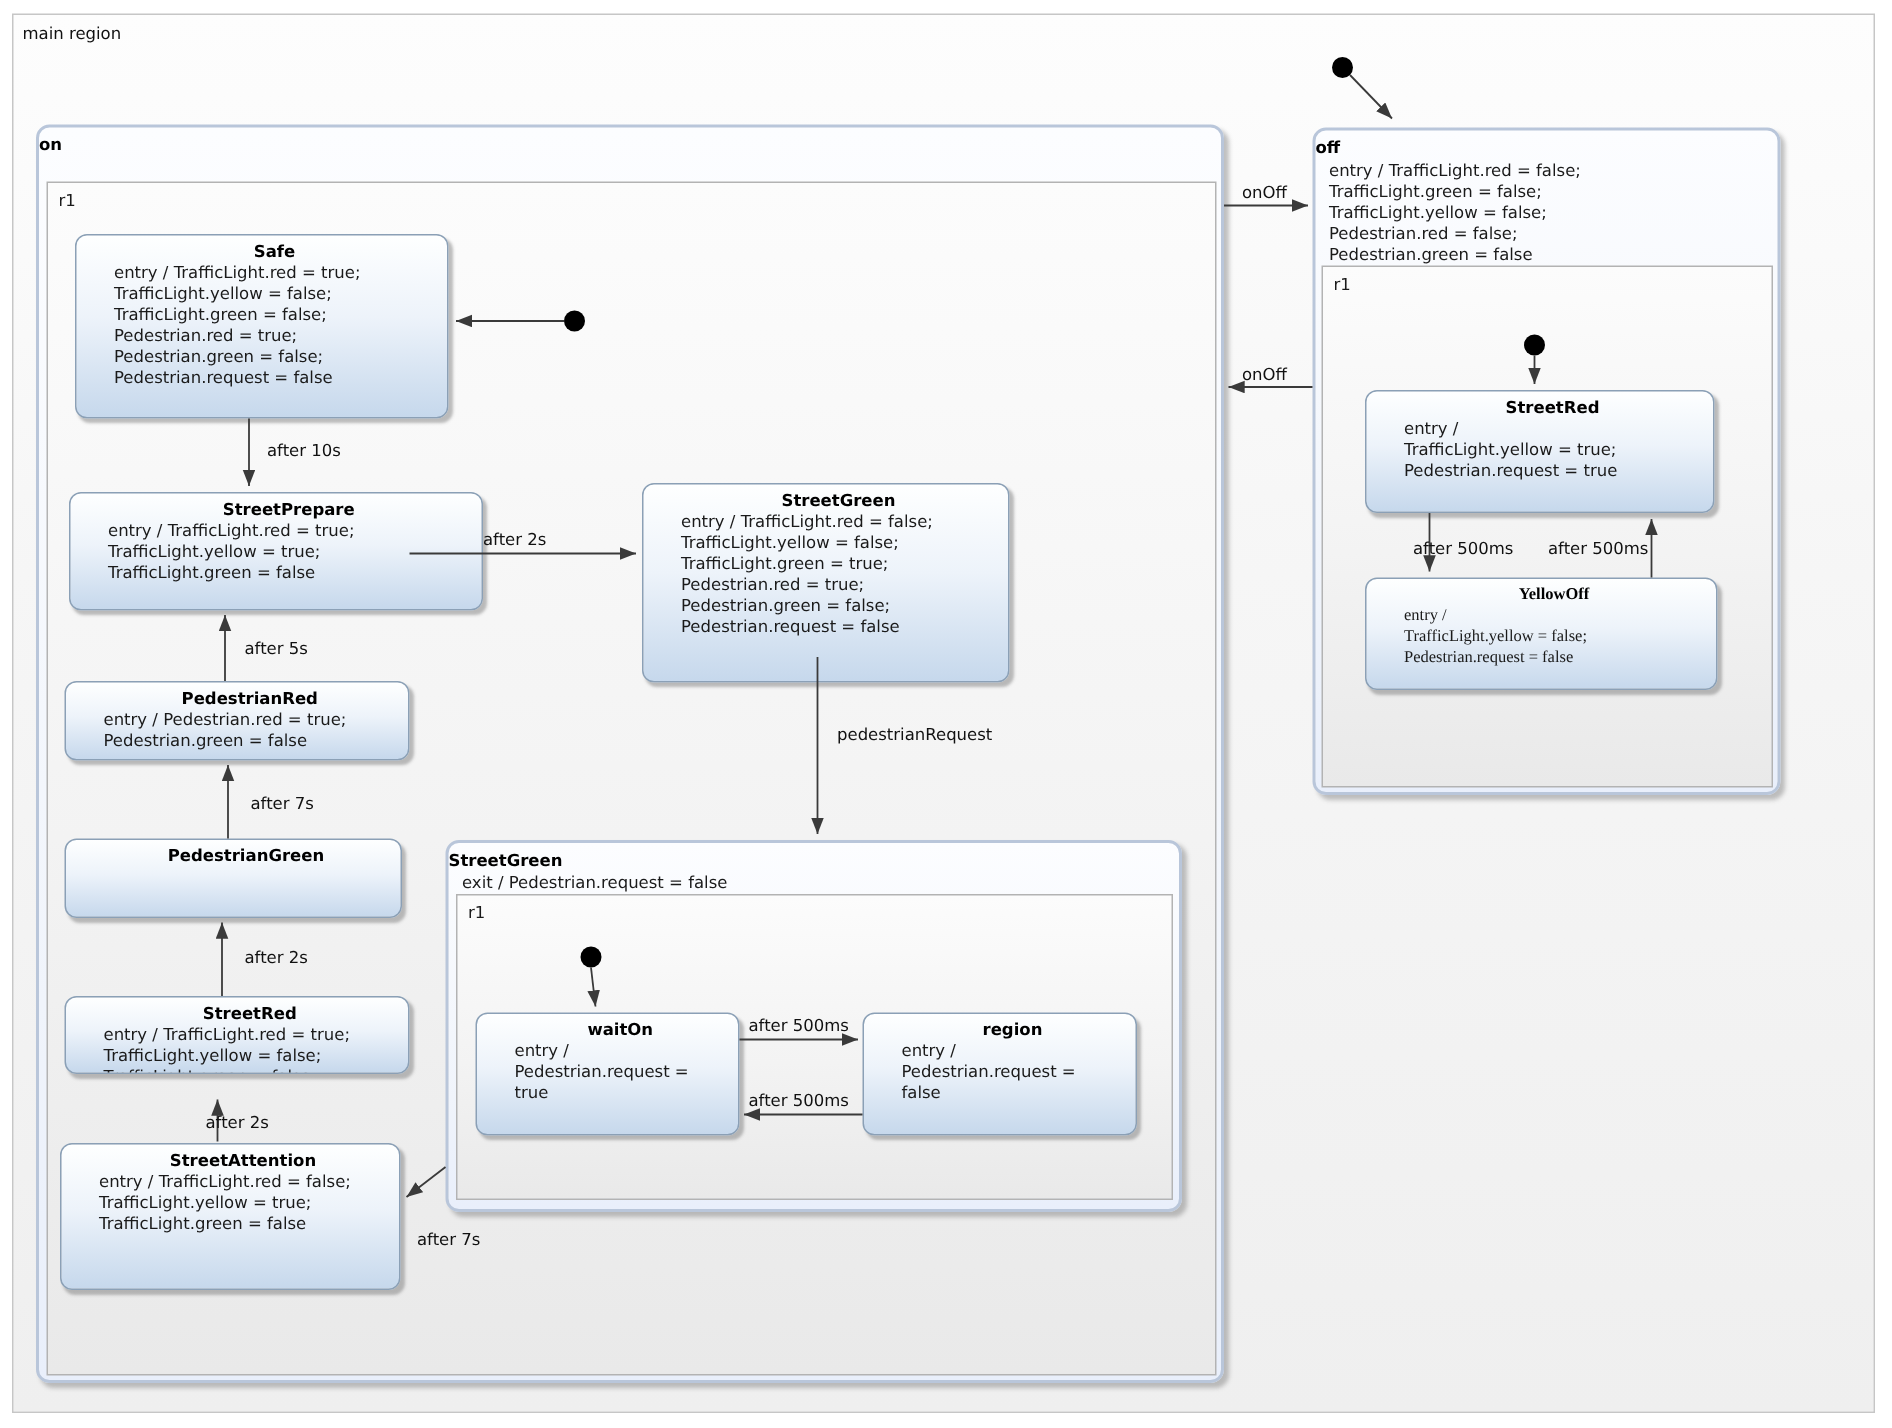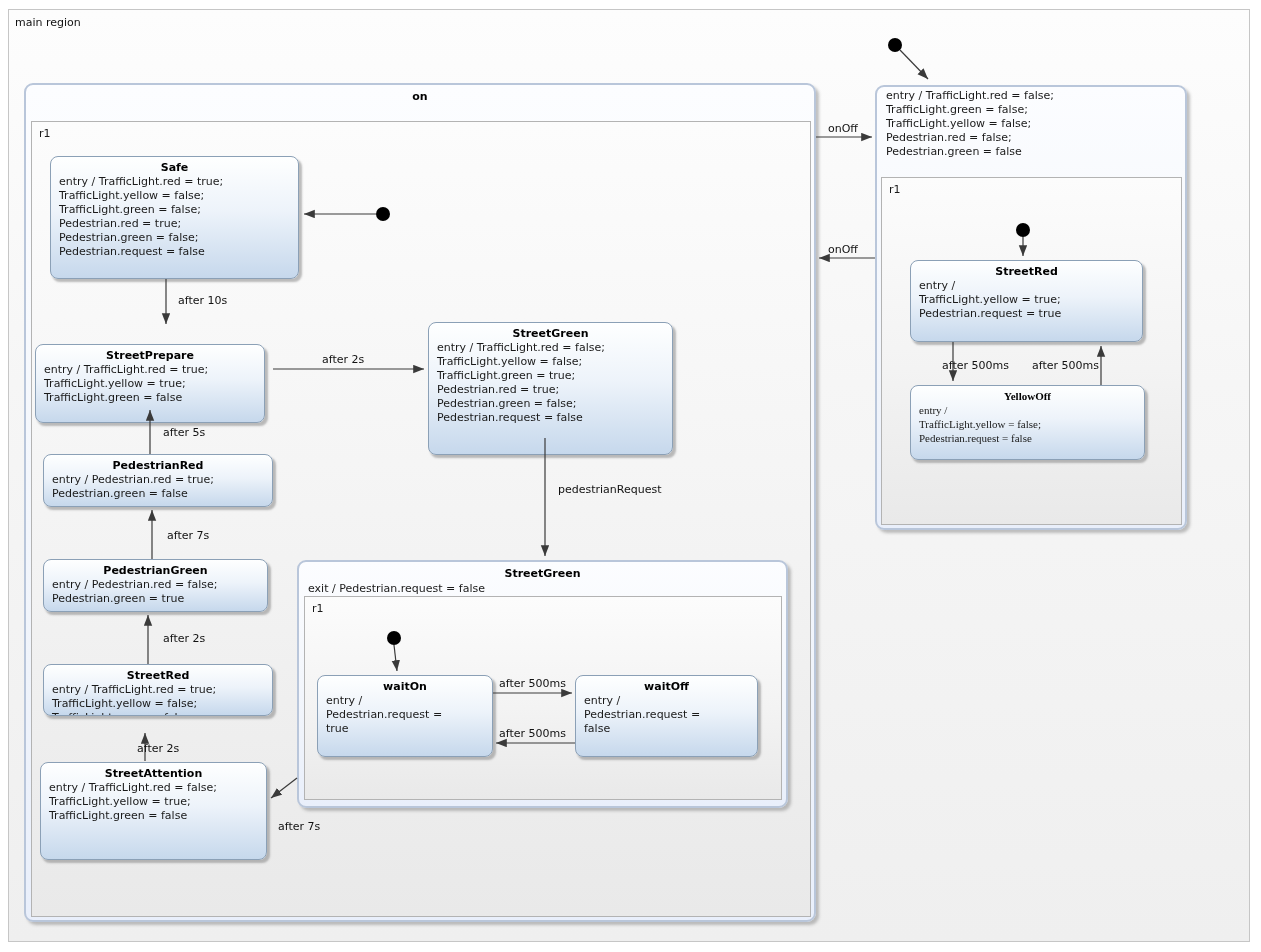--- a/index.html
+++ b/index.html
@@ -14,34 +14,34 @@
     background:linear-gradient(180deg,#fdfdfd 0%,#f6f6f6 40%,#efefef 100%);
     box-sizing:border-box;
   }
   .main-region-label{padding:6px 0 0 6px;color:#111;}
   .composite{
     position:absolute;box-sizing:border-box;
     border:2px solid #b9c6da;border-radius:9px;
     background:linear-gradient(180deg,#fcfdff 0%,#f0f4fb 70%,#e9effb 100%);
     box-shadow:3px 3px 3px rgba(120,120,120,0.45);
   }
-  .comp-title{font-weight:bold;text-align:center;padding-top:5px;color:#000;}
+  .comp-title{font-weight:bold;padding-top:5px;color:#000;}
   .comp-action{padding:2px 0 0 9px;white-space:pre-line;line-height:14px;}
   .region{
     position:absolute;box-sizing:border-box;
     border:1px solid #b3b3b3;
     background:linear-gradient(180deg,#fcfcfc 0%,#f3f3f3 55%,#e9e9e9 100%);
   }
   .region-label{padding:5px 0 0 7px;}
   .state{
     position:absolute;box-sizing:border-box;
     border:1px solid #8ba0b6;border-radius:8px;
     background:linear-gradient(180deg,#feffff 0%,#edf3fa 45%,#c6d8ec 100%);
     box-shadow:2.5px 3px 2px rgba(110,110,110,0.45);
-    padding:4px 8px 0 8px;overflow:hidden;
+    padding:4px 8px 0 25px;overflow:hidden;
   }
   .st-title{font-weight:bold;text-align:center;color:#000;padding-bottom:1px;}
   .st-body{white-space:pre-line;line-height:14px;}
   svg.overlay{position:absolute;left:0;top:0;pointer-events:none;}
   svg.overlay text{font-family:"DejaVu Sans","Liberation Sans",sans-serif;font-size:11px;fill:#111;pointer-events:auto;}
 </style>
 </head>
 <body>
 
 <div id="canvas">
@@ -51,20 +51,21 @@
   </div>
 
   <div class="composite" style="left:24px;top:83px;width:792px;height:839px;">
     <div class="comp-title">on</div>
     <div class="region" style="left:5px;top:36px;width:780px;height:796px;">
       <div class="region-label">r1</div>
     </div>
   </div>
 
   <div class="composite" style="left:875px;top:85px;width:312px;height:445px;">
+    <div class="comp-title">off</div>
     <div class="comp-action">entry / TrafficLight.red = false;
 TrafficLight.green = false;
 TrafficLight.yellow = false;
 Pedestrian.red = false;
 Pedestrian.green = false</div>
     <div class="region" style="left:4px;top:90px;width:301px;height:348px;">
       <div class="region-label">r1</div>
     </div>
   </div>
 
@@ -79,21 +80,21 @@
   <div class="state" style="left:50px;top:156px;width:249px;height:123px;">
     <div class="st-title">Safe</div>
     <div class="st-body">entry / TrafficLight.red = true;
 TrafficLight.yellow = false;
 TrafficLight.green = false;
 Pedestrian.red = true;
 Pedestrian.green = false;
 Pedestrian.request = false</div>
   </div>
 
-  <div class="state" style="left:35px;top:328px;width:230px;height:79px;margin-top:16px;">
+  <div class="state" style="left:46px;top:328px;width:276px;height:79px;">
     <div class="st-title">StreetPrepare</div>
     <div class="st-body">entry / TrafficLight.red = true;
 TrafficLight.yellow = true;
 TrafficLight.green = false</div>
   </div>
 
   <div class="state" style="left:428px;top:322px;width:245px;height:133px;">
     <div class="st-title">StreetGreen</div>
     <div class="st-body">entry / TrafficLight.red = false;
 TrafficLight.yellow = false;
@@ -104,22 +105,20 @@
   </div>
 
   <div class="state" style="left:43px;top:454px;width:230px;height:53px;">
     <div class="st-title">PedestrianRed</div>
     <div class="st-body">entry / Pedestrian.red = true;
 Pedestrian.green = false</div>
   </div>
 
   <div class="state" style="left:43px;top:559px;width:225px;height:53px;">
     <div class="st-title">PedestrianGreen</div>
-    <div class="st-body">entry / Pedestrian.red = false;
-Pedestrian.green = true</div>
   </div>
 
   <div class="state" style="left:43px;top:664px;width:230px;height:52px;">
     <div class="st-title">StreetRed</div>
     <div class="st-body">entry / TrafficLight.red = true;
 TrafficLight.yellow = false;
 TrafficLight.green = false</div>
   </div>
 
   <div class="state" style="left:40px;top:762px;width:227px;height:98px;">
@@ -130,21 +129,21 @@
   </div>
 
   <div class="state" style="left:317px;top:675px;width:176px;height:82px;">
     <div class="st-title">waitOn</div>
     <div class="st-body">entry /
 Pedestrian.request =
 true</div>
   </div>
 
   <div class="state" style="left:575px;top:675px;width:183px;height:82px;">
-    <div class="st-title">waitOff</div>
+    <div class="st-title">region</div>
     <div class="st-body">entry /
 Pedestrian.request =
 false</div>
   </div>
 
   <div class="state" style="left:910px;top:260px;width:233px;height:82px;">
     <div class="st-title">StreetRed</div>
     <div class="st-body">entry /
 TrafficLight.yellow = true;
 Pedestrian.request = true</div>

